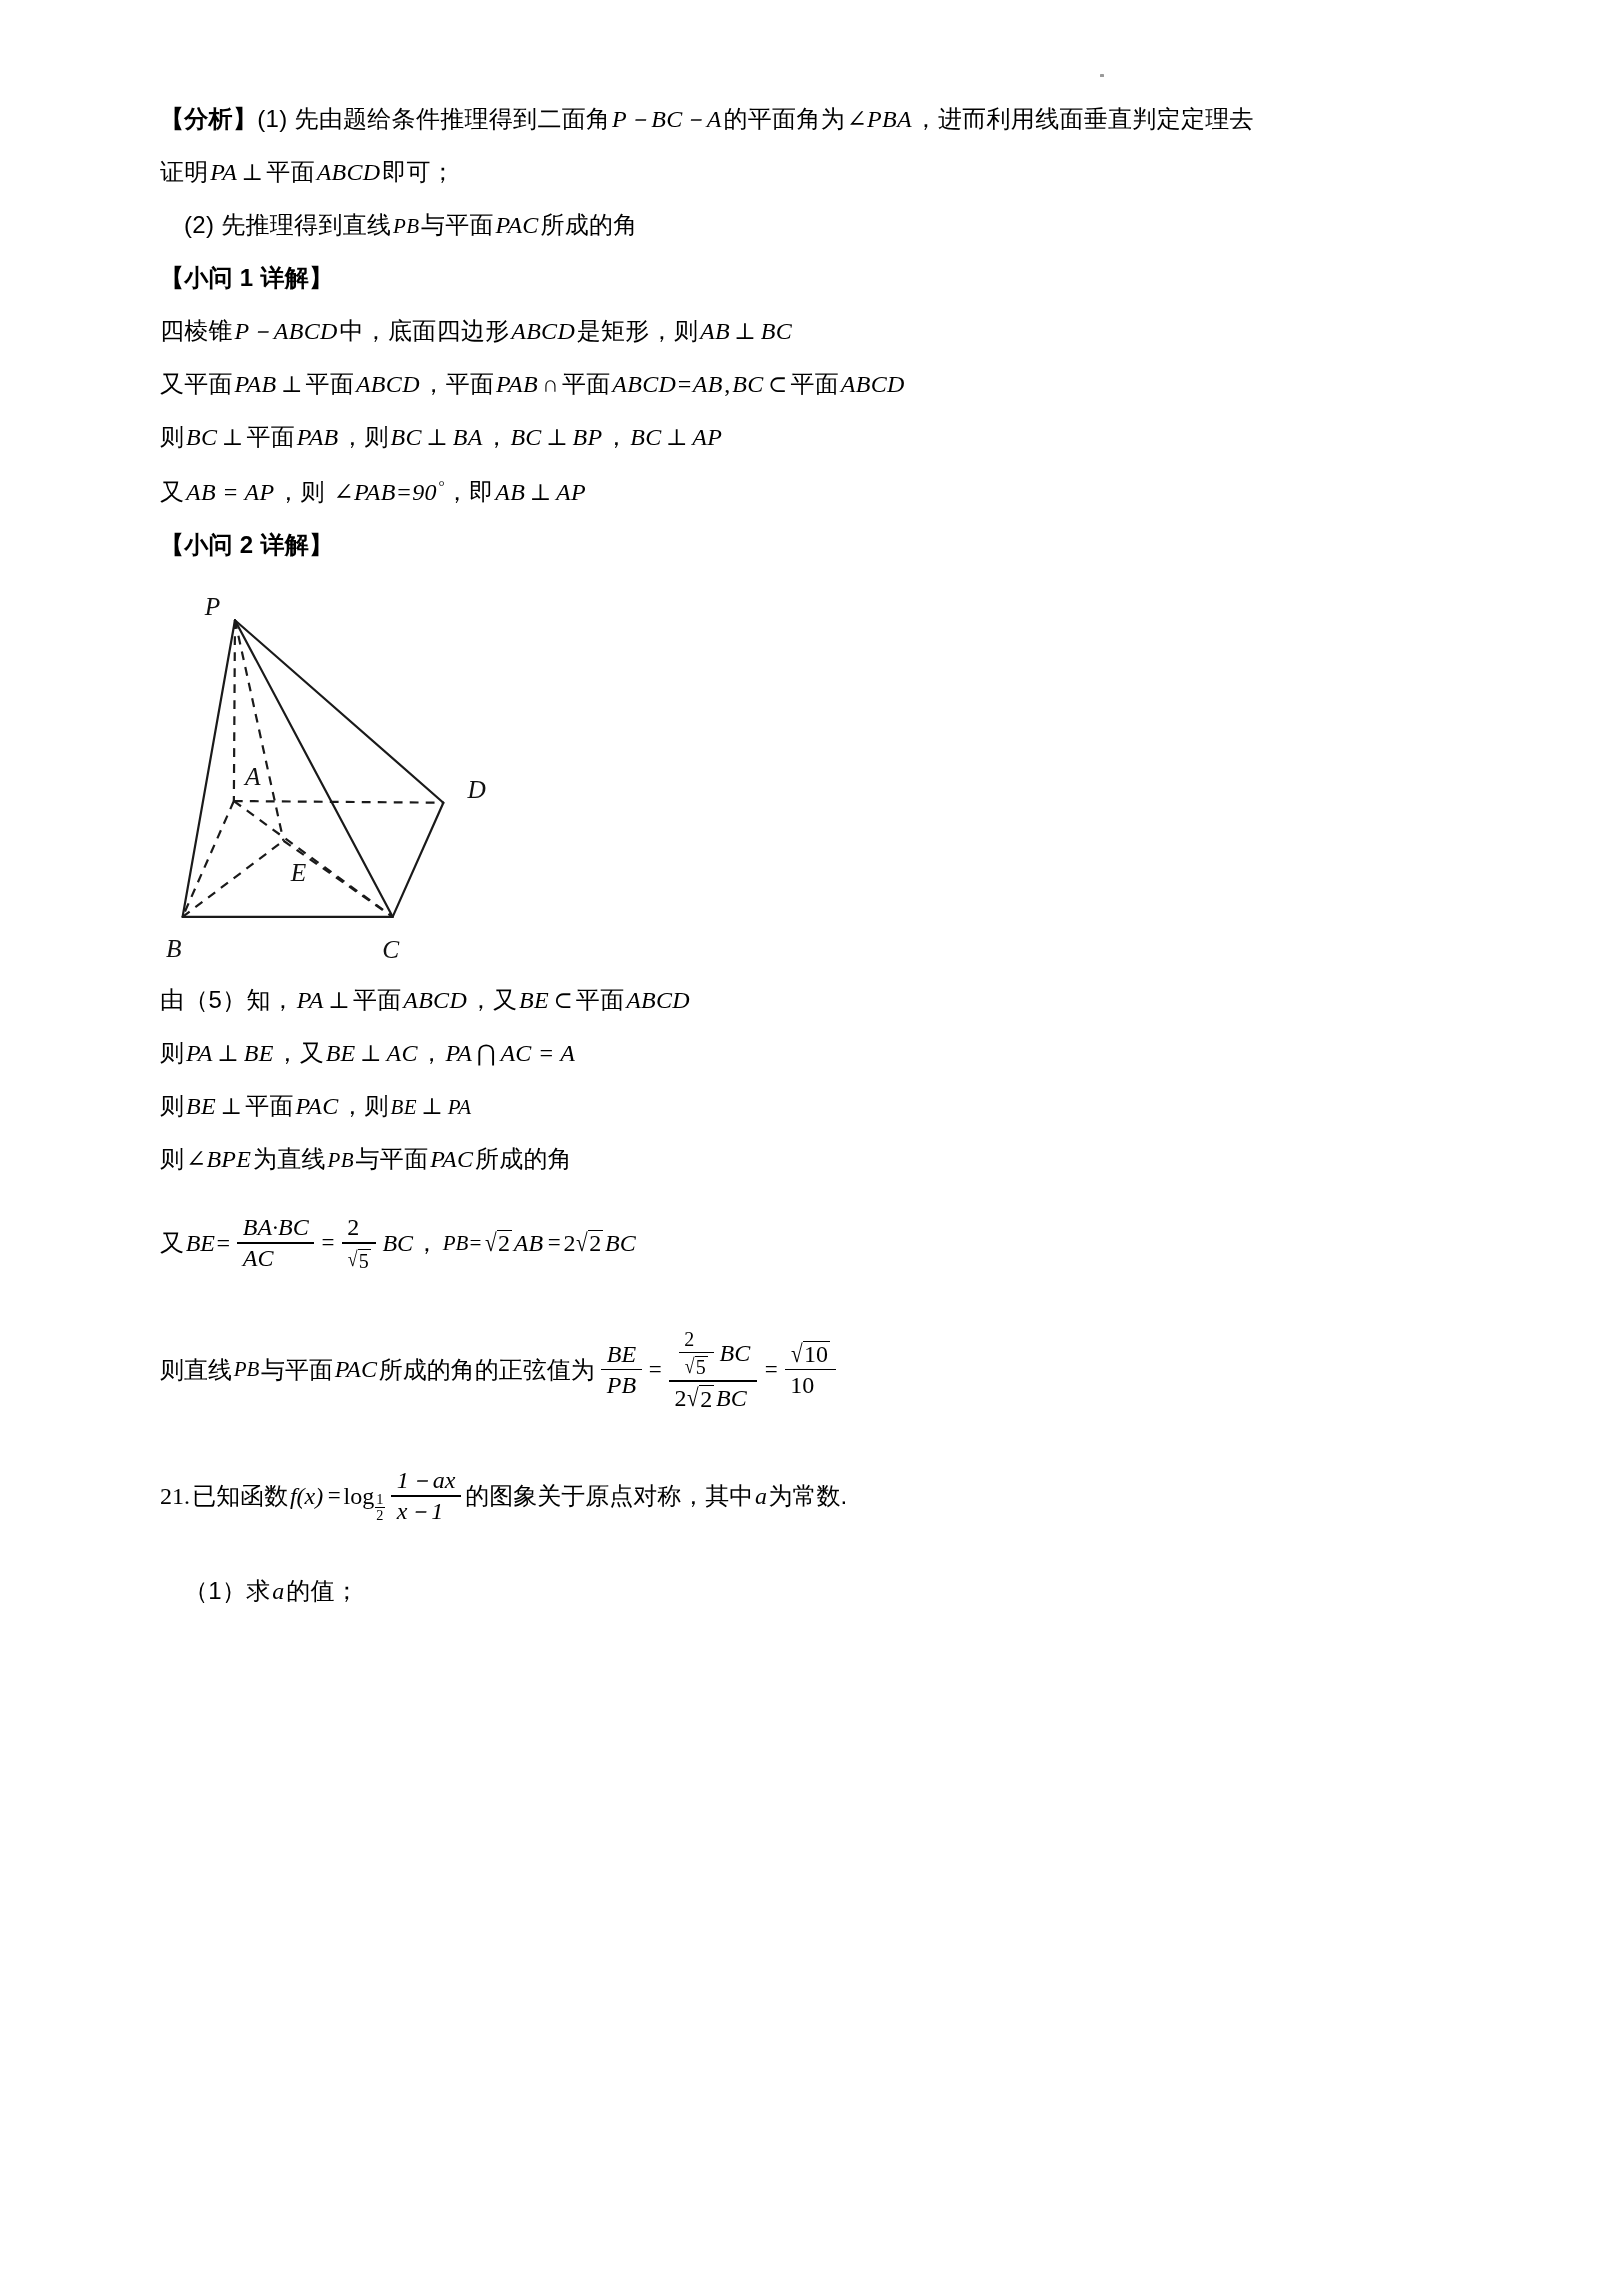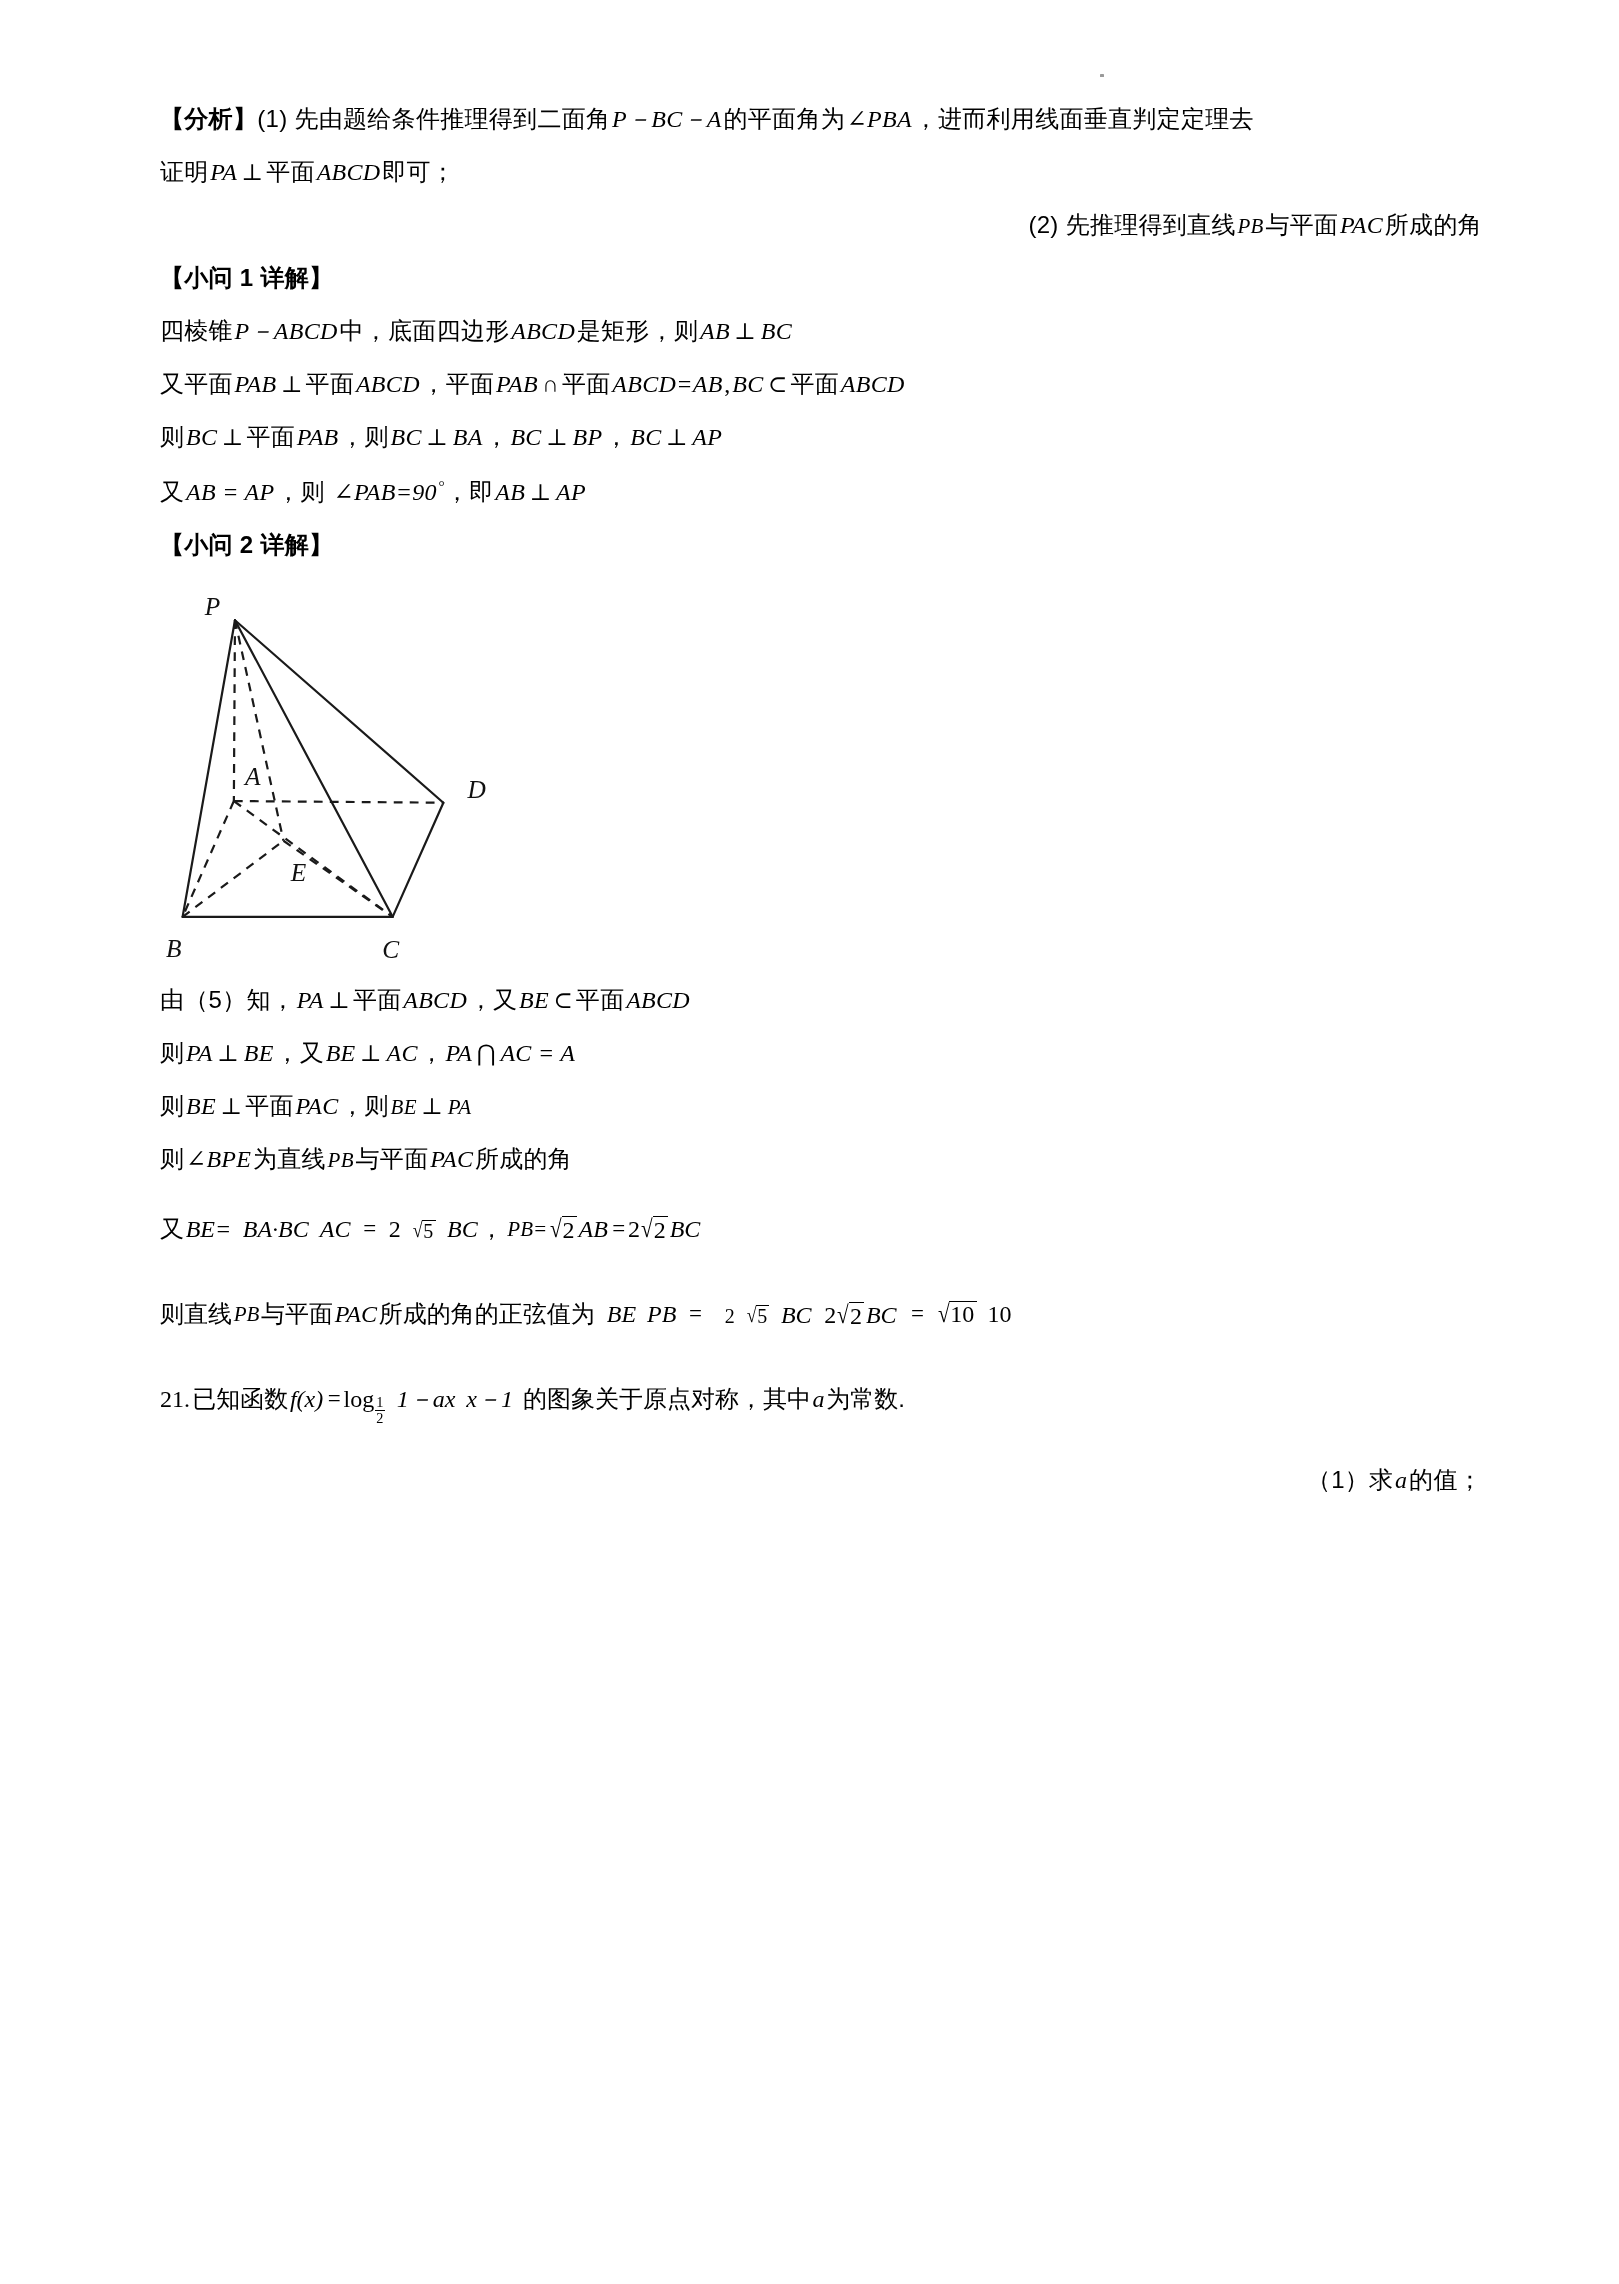--- a/index.html
+++ b/index.html
@@ -32,21 +32,21 @@
   }
   
   .line {
     font-size: 24px;
     line-height: 1.0;
     margin: 0 0 29px 0;
     white-space: nowrap;
     font-family: "Liberation Sans", "DejaVu Sans", sans-serif;
     letter-spacing: 0.3px;
   }
-  .line.indent { padding-left: 24px; text-align: right; }
+  .line.indent { padding-left: 24px; }
   .mi {   
     font-family: "Liberation Serif", "DejaVu Serif", serif;
     font-style: italic;
     font-size: 24px;
     padding: 0 1.7px;
   }
   .mi.sm {
     font-size: 21px;
   }
   .mop {  
@@ -81,22 +81,22 @@
   .figure-wrap svg { display: block; }
 
   
   .mrow {
     display: inline-flex;
     align-items: center;
     vertical-align: middle;
   }
   .frac {
     display: inline-flex;
-    flex-direction: row;
-    align-items: flex-end;
+    flex-direction: column;
+    align-items: flex-start;
     vertical-align: middle;
     margin: 0 4.4px;
     font-family: "Liberation Serif", "DejaVu Serif", serif;
     font-style: italic;
   }
   .frac .num, .frac .den {
     padding: 1.1px 5.5px;
     font-size: 24px;
     line-height: 1.12;
     white-space: nowrap;

